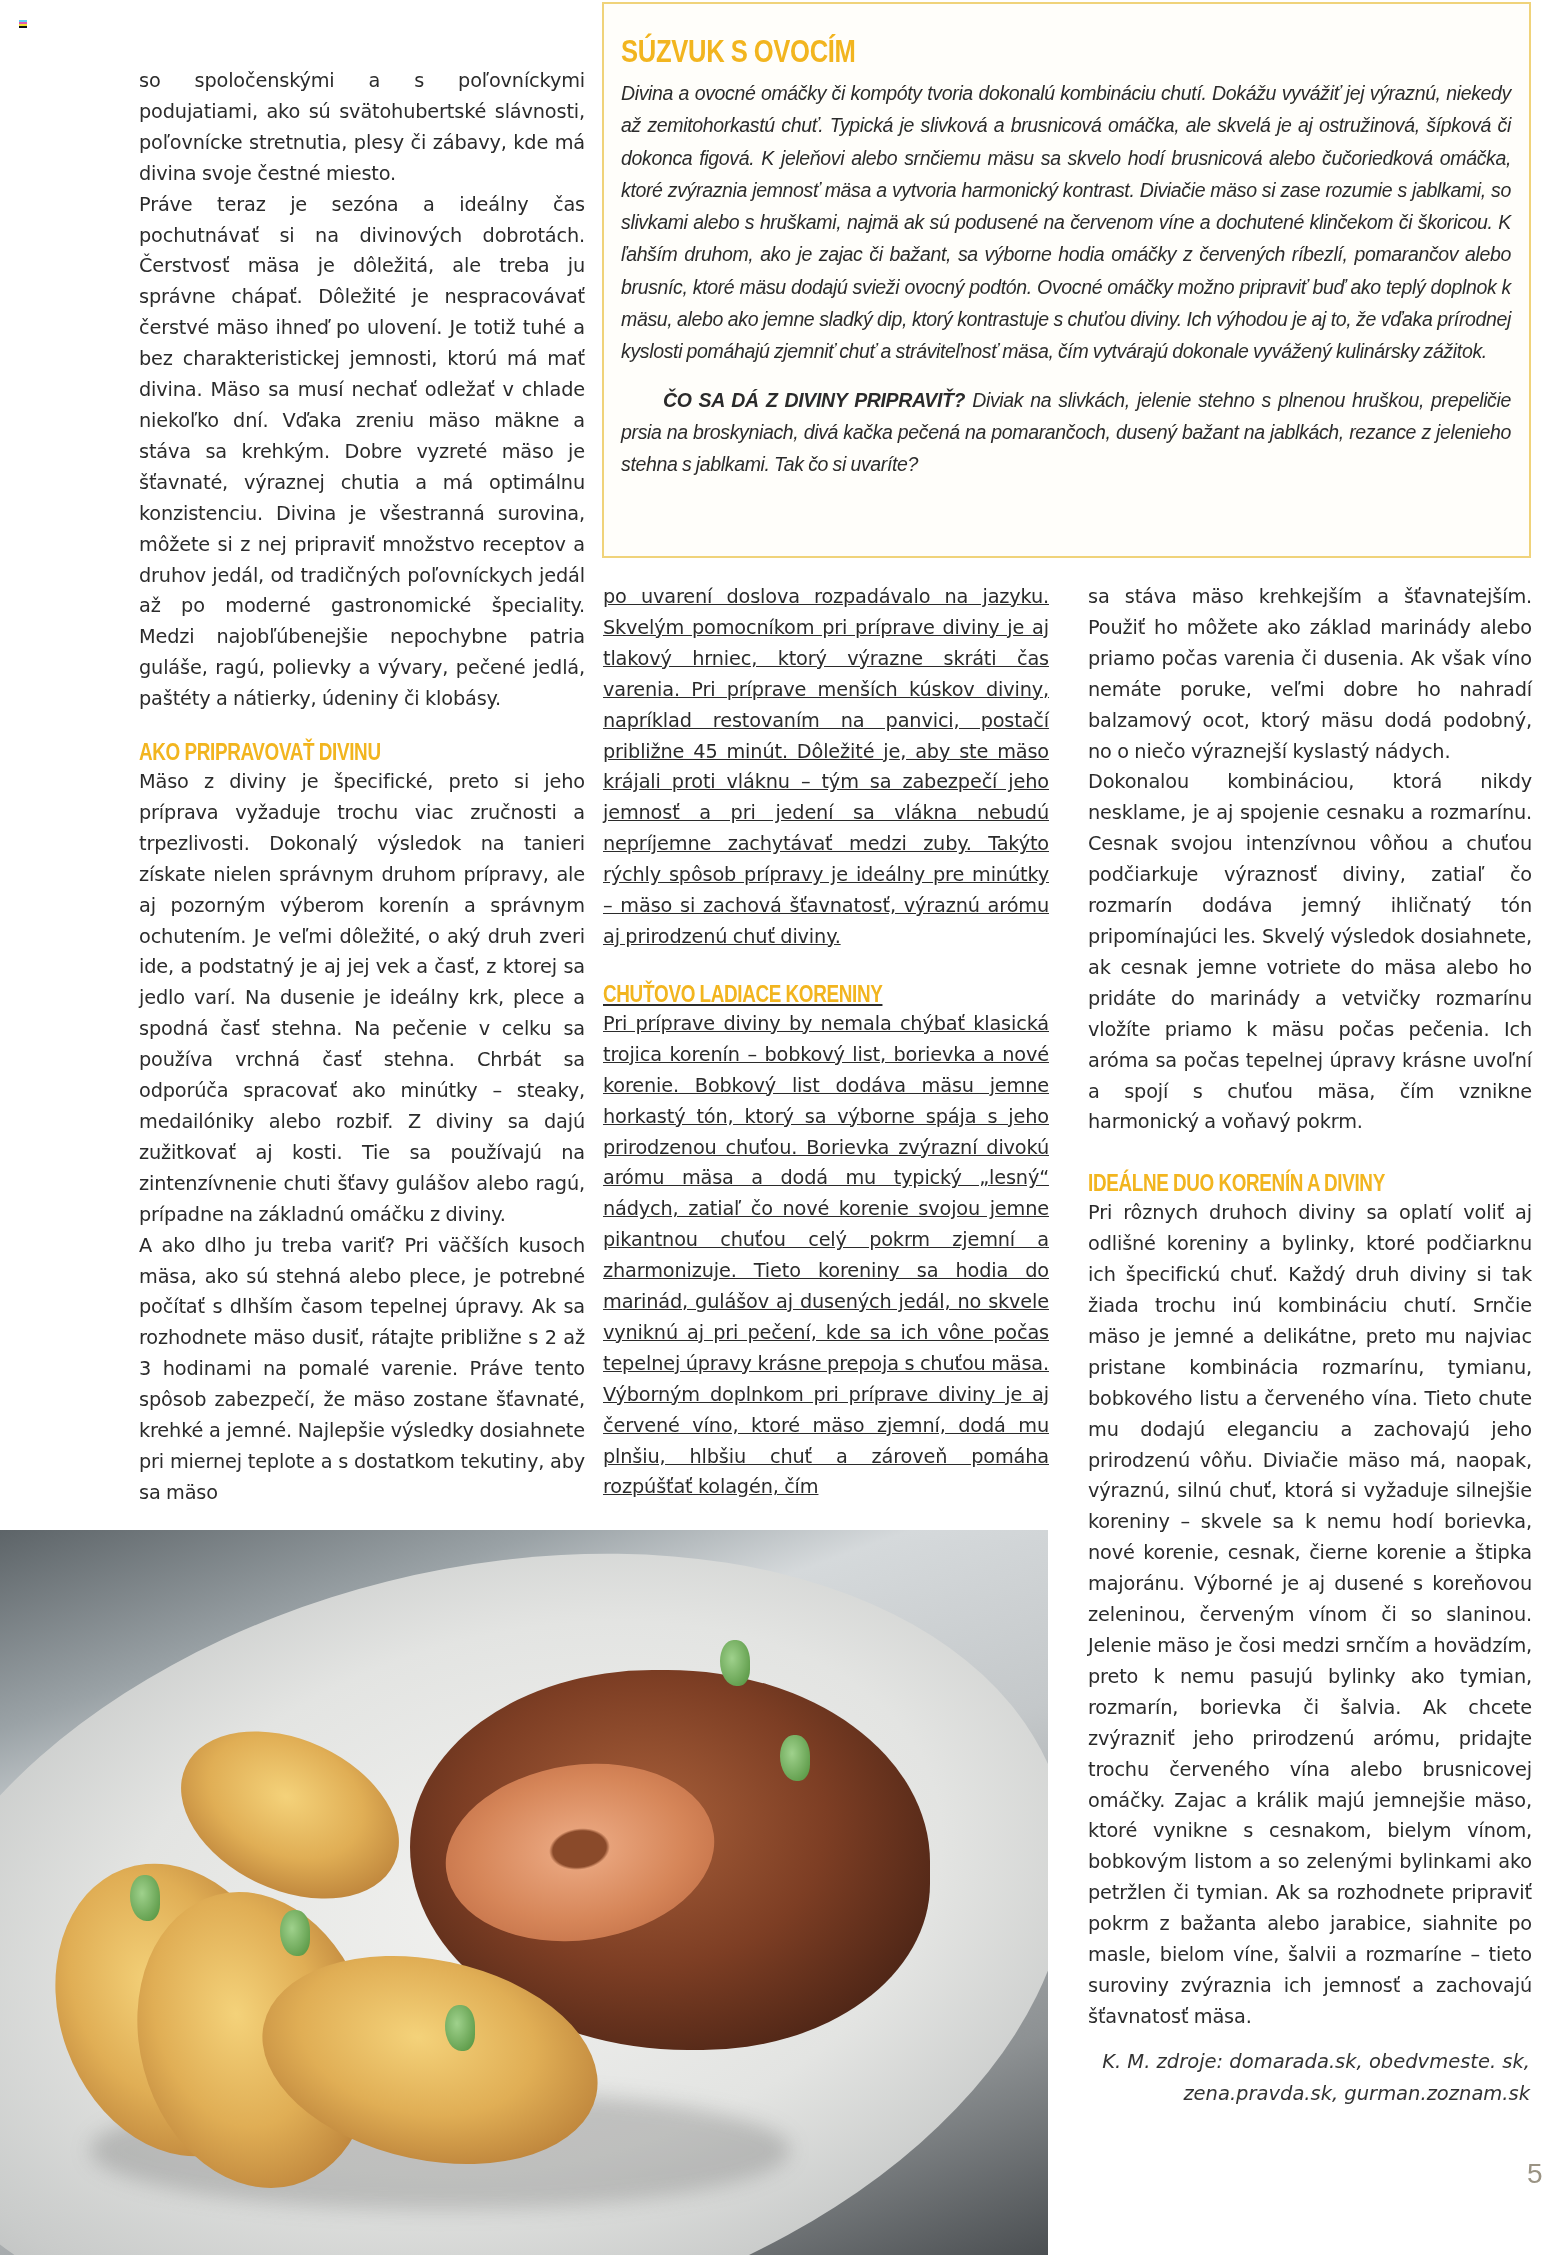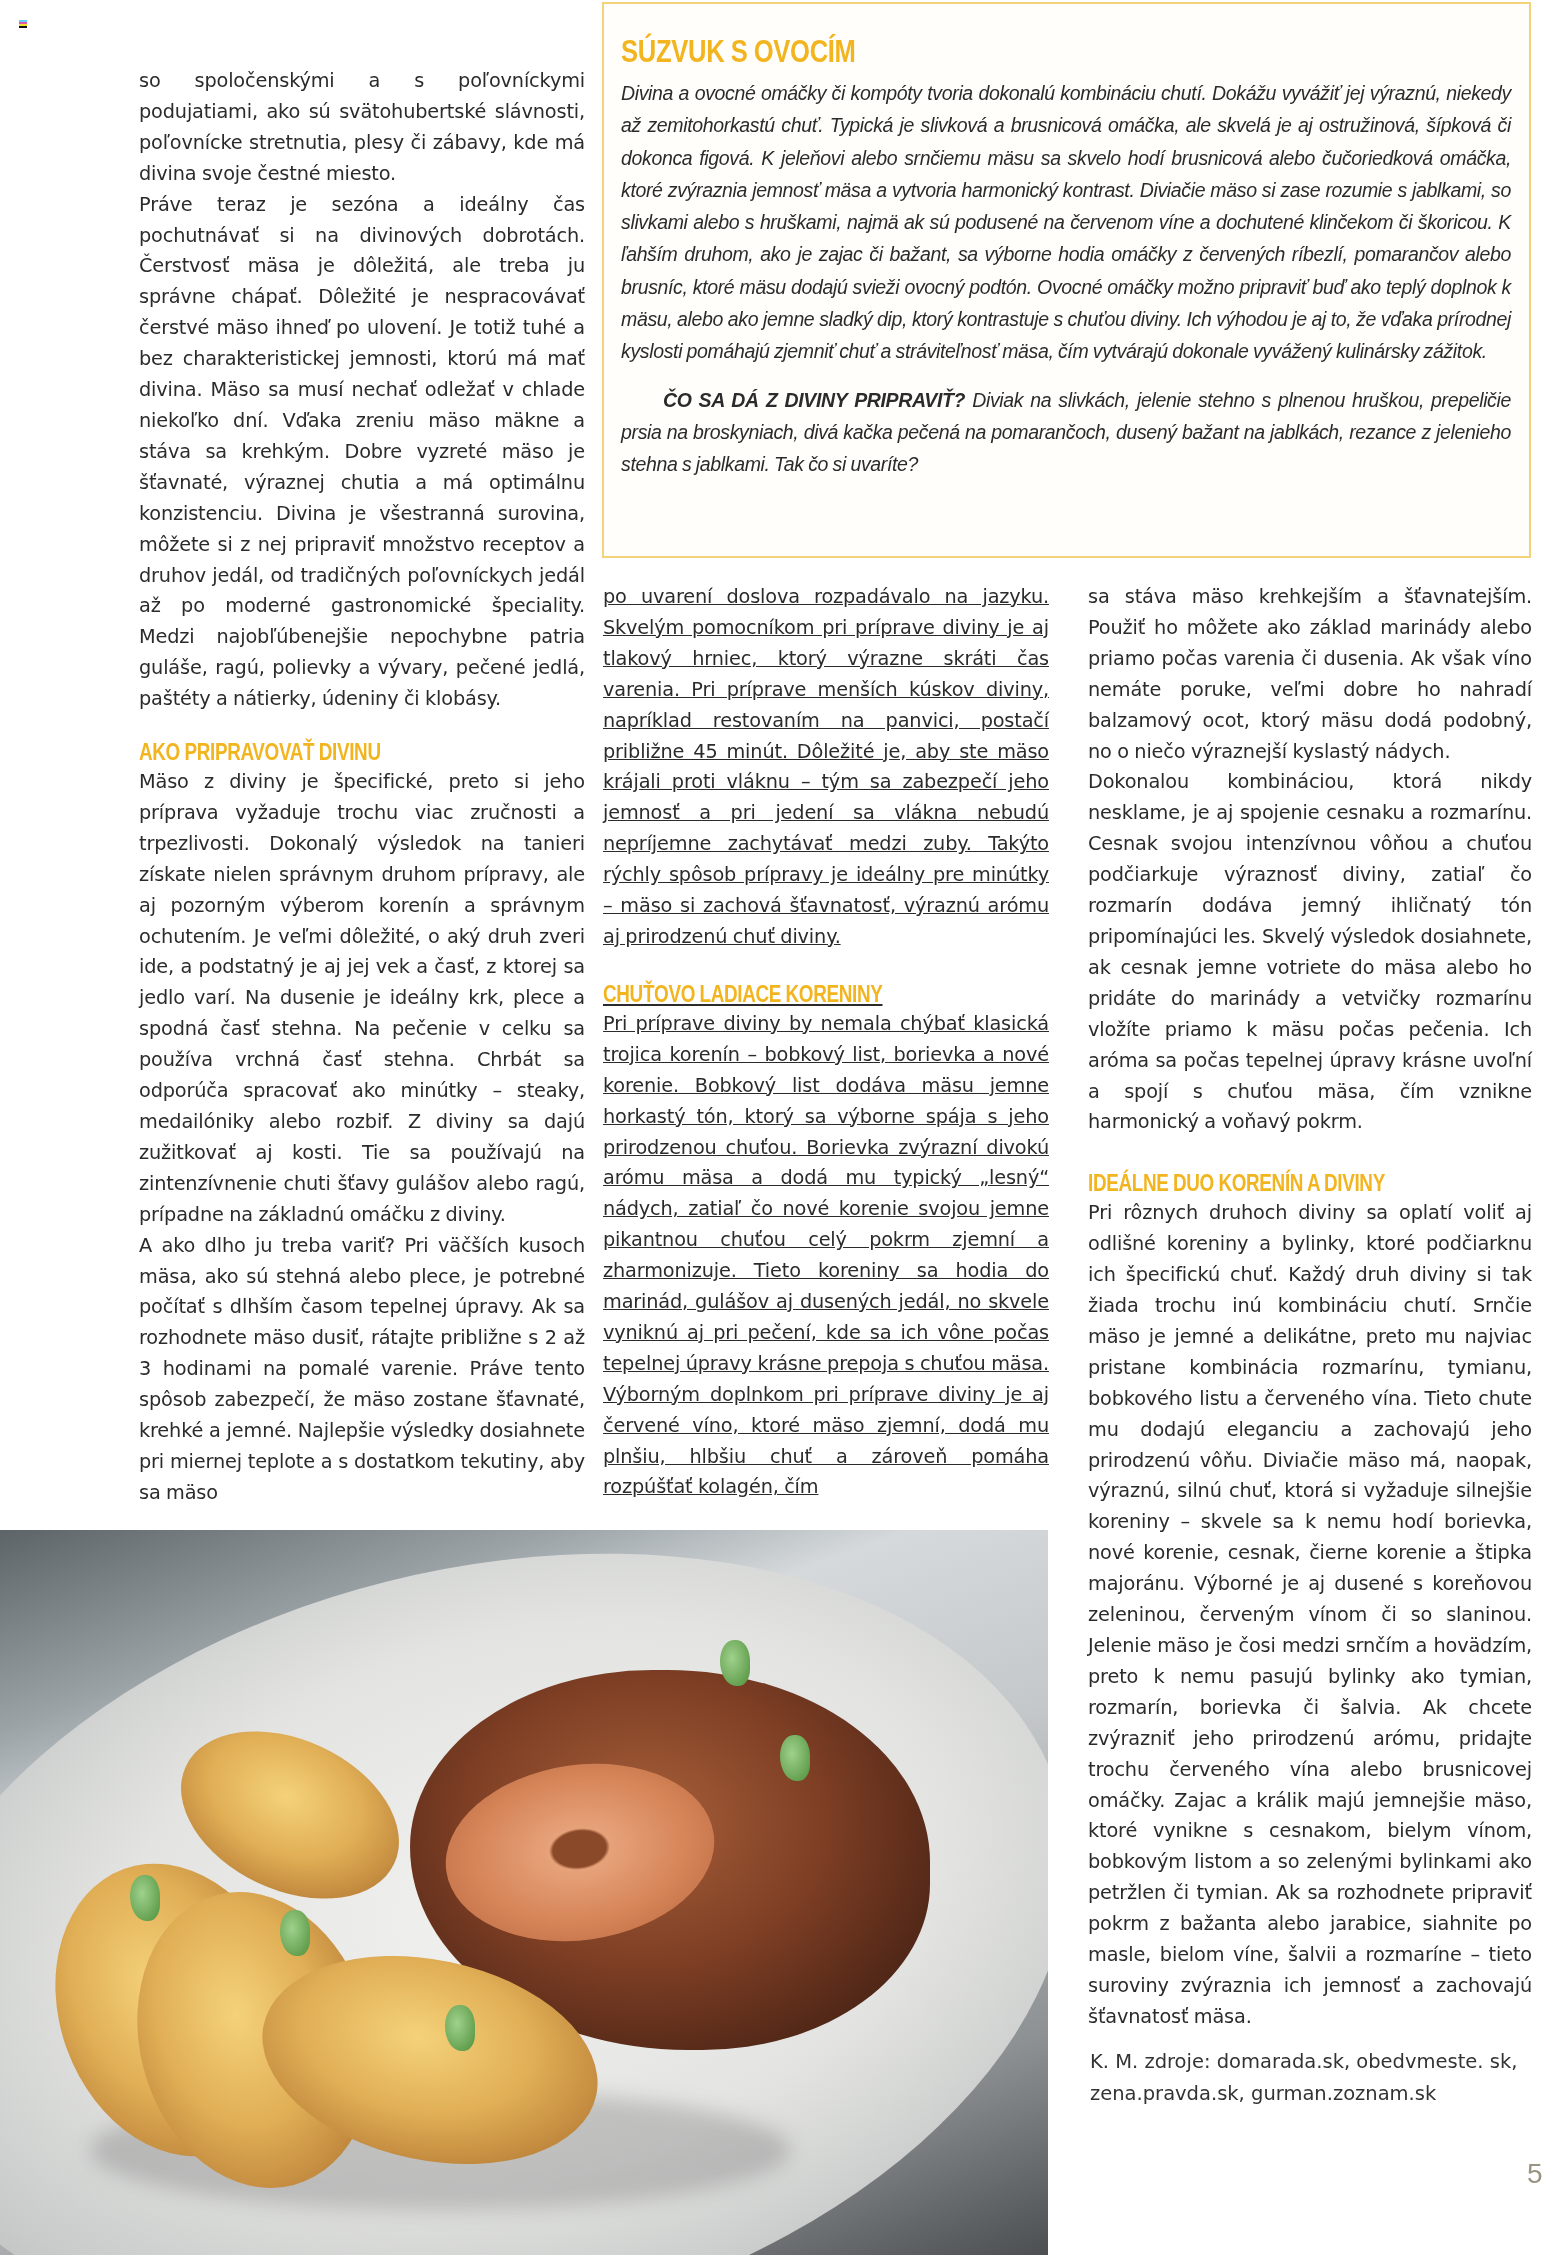--- a/index.html
+++ b/index.html
@@ -34,22 +34,22 @@
       position: absolute; left: 17px; top: 25px; width: 890px;
       font-family: "Liberation Sans", sans-serif;
       font-size: 19.5px; line-height: 32.3px; letter-spacing: -0.35px; word-spacing: -0.6px;
       text-align: justify; color: #2b2b2b;
     }
     .box-inner .heading { font-size: 32px; line-height: 44px; margin-bottom: 4px; transform: scaleX(0.8); }
     .box-inner p { margin: 0; font-style: italic; }
     .box-inner .q { margin-top: 16px; }
     .box-inner b { font-weight: bold; margin-left: 42px; }
     .credit {
-      position: absolute; left: 1090px; top: 2046px; width: 440px; text-align: left;
-      font-size: 19.5px; line-height: 32px; color: #333;
+      position: absolute; left: 1090px; top: 2046px; width: 440px; text-align: right;
+      font-style: italic; font-size: 19.5px; line-height: 32px; color: #333;
     }
     .page-num {
       position: absolute; left: 1527px; top: 2158px; font-size: 28px; color: #9a9384;
       font-family: "Liberation Sans", sans-serif;
     }
     .photo {
       position: absolute; left: 0; top: 1530px; width: 1048px; height: 725px; overflow: hidden;
       background: linear-gradient(160deg, #5d6468 0%, #9aa2a6 18%, #d5d9db 30%, #c4c8ca 50%, #8d9193 80%, #4b4f52 100%);
     }
     .photo .plate {

